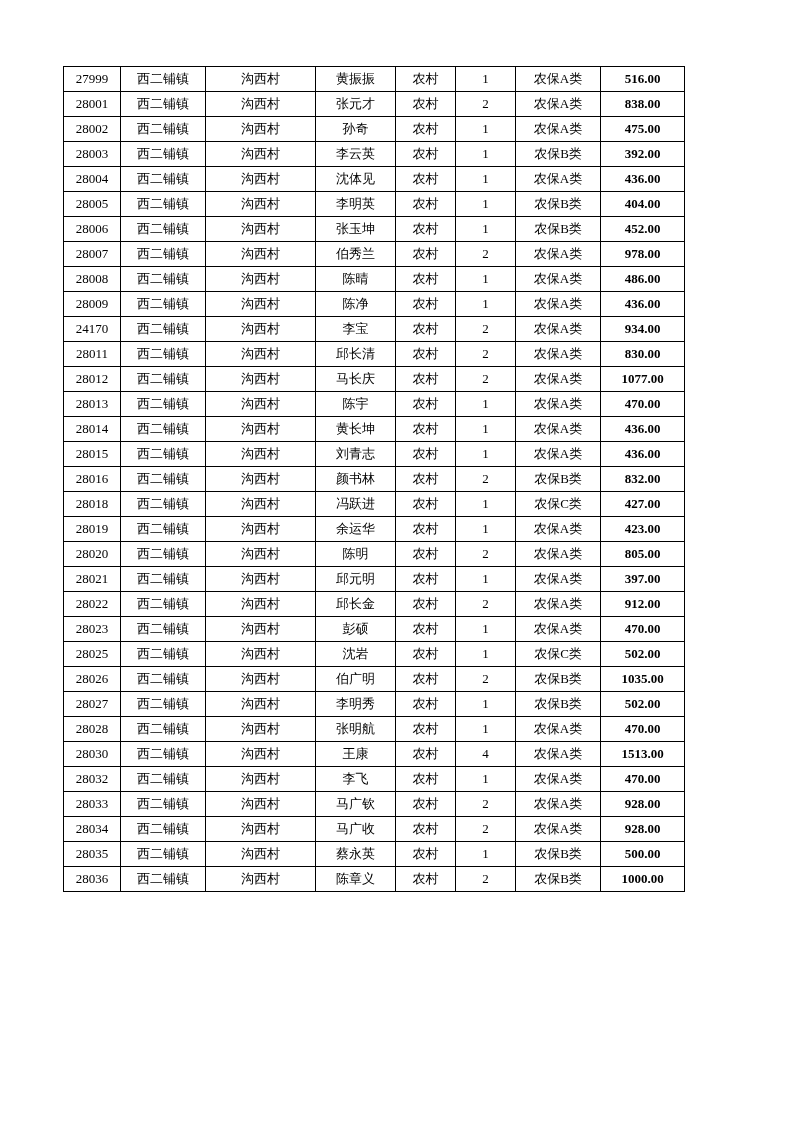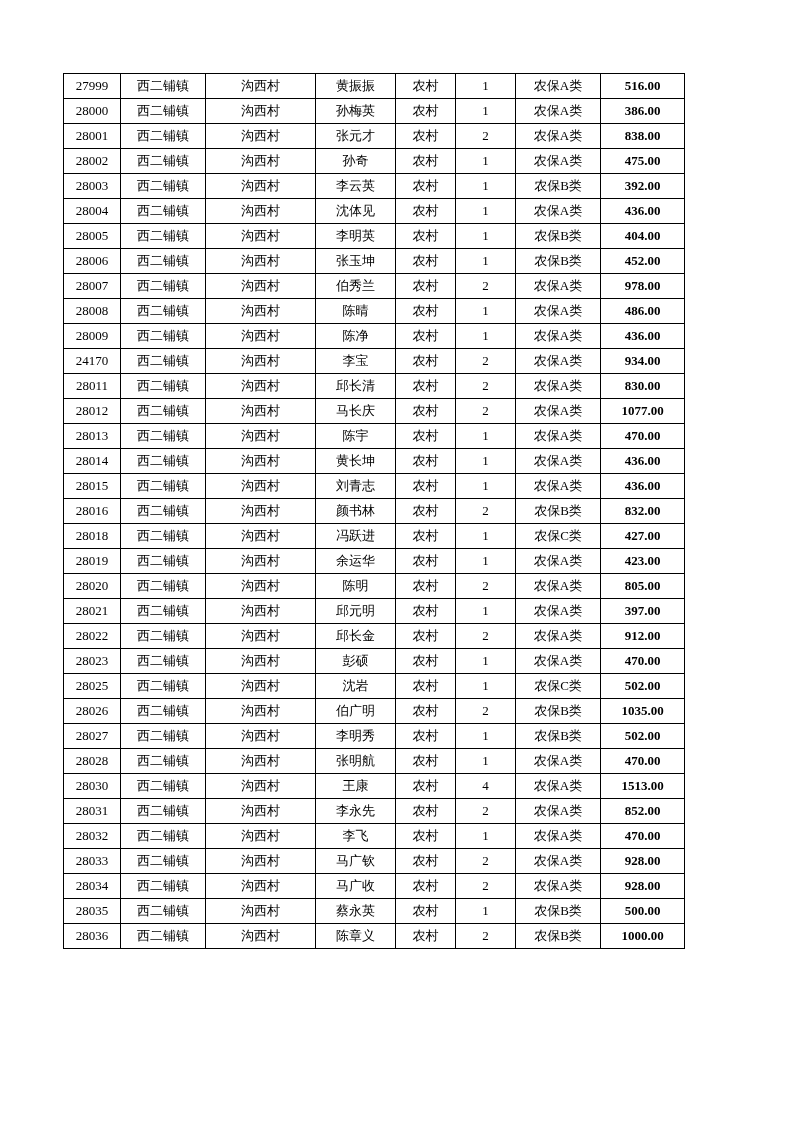--- a/index.html
+++ b/index.html
@@ -10,21 +10,21 @@
   body {
     width: 793px;
     height: 1122px;
     position: relative;
     font-family: "Liberation Serif", "DejaVu Serif", serif;
     color: #000000;
   }
   .sheet {
     position: absolute;
     left: 63px;
-    top: 73px;
+    top: 66px;
   }
   table.data-table {
     border-collapse: collapse;
     table-layout: fixed;
     width: 621px;
   }
   table.data-table td {
     border: 1px solid #000000;
     height: 24px;
     padding: 0 2px;
@@ -70,30 +70,20 @@
           <td class="c0">27999</td>
           <td class="c1">西二铺镇</td>
           <td class="c2">沟西村</td>
           <td class="c3">黄振振</td>
           <td class="c4">农村</td>
           <td class="c5">1</td>
           <td class="c6">农保A类</td>
           <td class="c7">516.00</td>
         </tr>
         <tr>
-          <td class="c0">28000</td>
-          <td class="c1">西二铺镇</td>
-          <td class="c2">沟西村</td>
-          <td class="c3">孙梅英</td>
-          <td class="c4">农村</td>
-          <td class="c5">1</td>
-          <td class="c6">农保A类</td>
-          <td class="c7">386.00</td>
-        </tr>
-        <tr>
           <td class="c0">28001</td>
           <td class="c1">西二铺镇</td>
           <td class="c2">沟西村</td>
           <td class="c3">张元才</td>
           <td class="c4">农村</td>
           <td class="c5">2</td>
           <td class="c6">农保A类</td>
           <td class="c7">838.00</td>
         </tr>
         <tr>
@@ -348,30 +338,20 @@
         </tr>
         <tr>
           <td class="c0">28030</td>
           <td class="c1">西二铺镇</td>
           <td class="c2">沟西村</td>
           <td class="c3">王康</td>
           <td class="c4">农村</td>
           <td class="c5">4</td>
           <td class="c6">农保A类</td>
           <td class="c7">1513.00</td>
-        </tr>
-        <tr>
-          <td class="c0">28031</td>
-          <td class="c1">西二铺镇</td>
-          <td class="c2">沟西村</td>
-          <td class="c3">李永先</td>
-          <td class="c4">农村</td>
-          <td class="c5">2</td>
-          <td class="c6">农保A类</td>
-          <td class="c7">852.00</td>
         </tr>
         <tr>
           <td class="c0">28032</td>
           <td class="c1">西二铺镇</td>
           <td class="c2">沟西村</td>
           <td class="c3">李飞</td>
           <td class="c4">农村</td>
           <td class="c5">1</td>
           <td class="c6">农保A类</td>
           <td class="c7">470.00</td>

